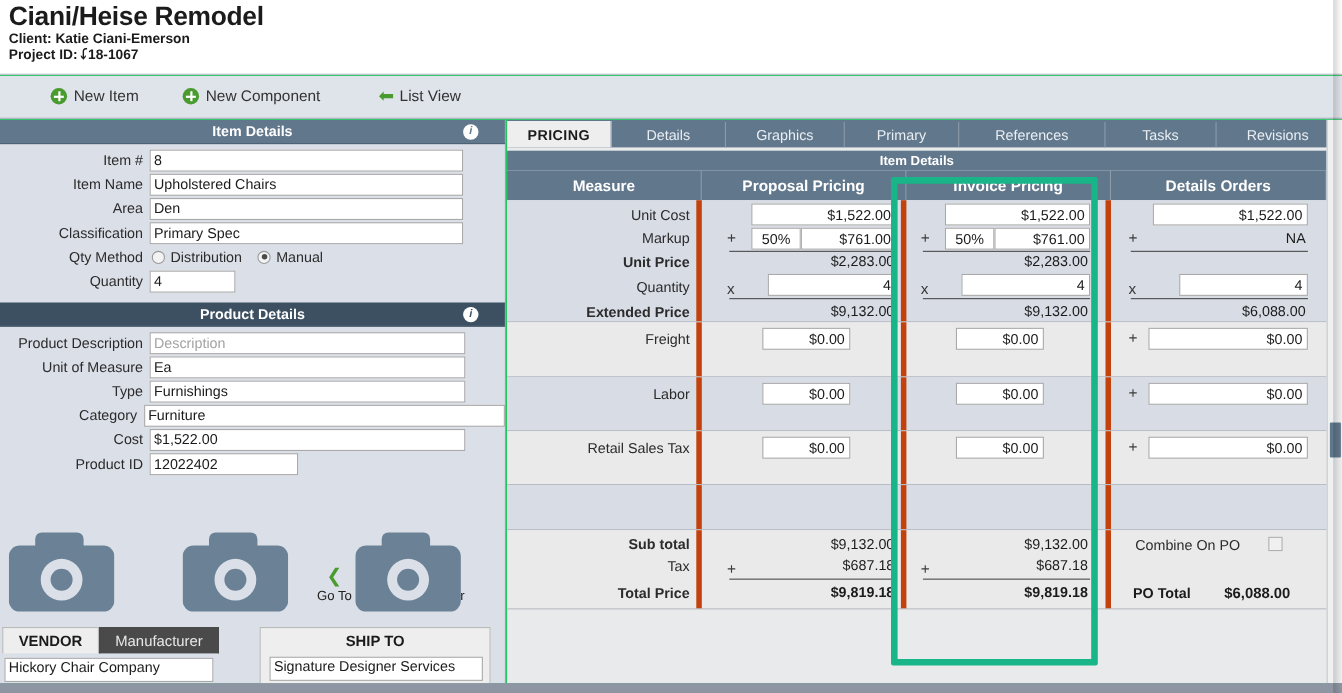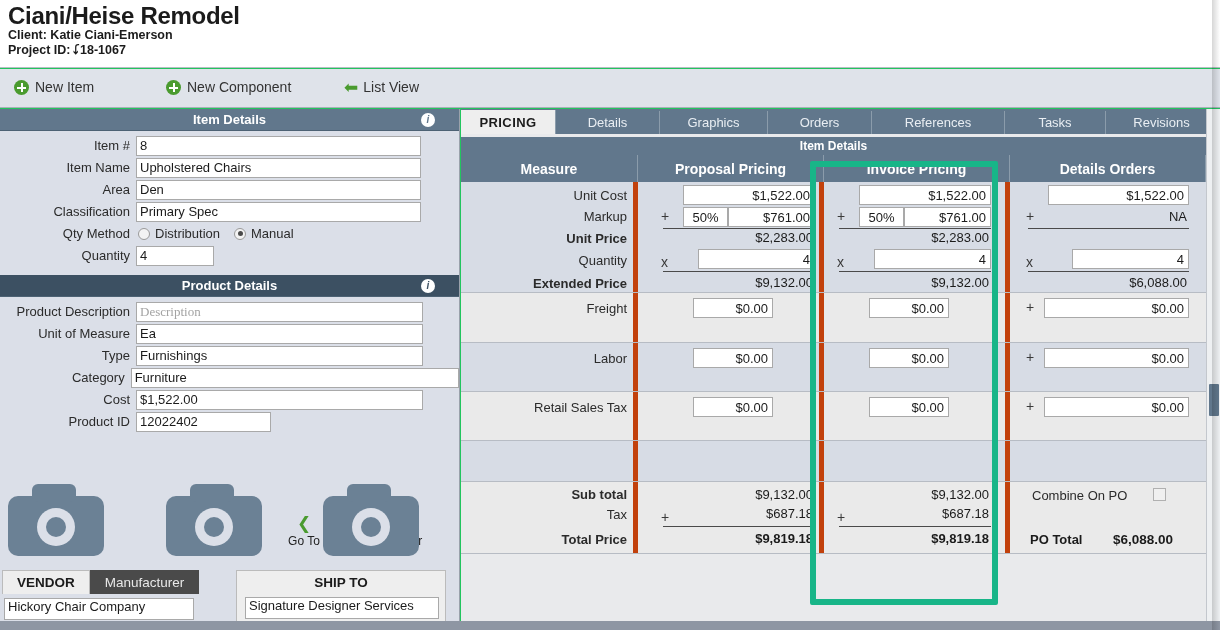--- a/index.html
+++ b/index.html
@@ -111,21 +111,21 @@
   .frow { display: flex; align-items: center; height: 21px; margin-top: 1px; }
   .flabel {
     width: 136px; text-align: right; padding-right: 6px;
     font-size: 13px; color: #2b2b2b; white-space: nowrap;
   }
   .finput {
     height: 20px; background: #fff; border: 1px solid #a9a9a9;
     font-size: 13px; color: #1b1b1b; padding: 0 3px;
     display: flex; align-items: center;
   }
-  .finput.ph { color: #a3a3a3; font-family: Liberation Serif, serif; }
+  .finput.ph { color: #a3a3a3; }
   .radio {
     display: inline-flex; align-items: center; font-size: 13px;
     color: #2b2b2b; margin-right: 14px;
   }
   .rdot {
     width: 12px; height: 12px; border-radius: 50%;
     border: 1px solid #9a9a9a; background: #f3f3f3;
     margin-right: 5px; position: relative; display: inline-block;
   }
   .rdot.on::after {
@@ -263,21 +263,21 @@
 
   <div class="title-header">
     <div class="proj-title">Ciani/Heise Remodel</div>
     <div class="proj-client">Client: Katie Ciani-Emerson</div>
     <div class="proj-id">
       <span>Project ID:</span><span class="backarrow">⤵</span><span>18-1067</span>
     </div>
   </div>
 
   <div class="toolbar">
-    <div class="tb-action" style="left:6px;padding-left:8px;">
+    <div class="tb-action" style="left:38px;padding-left:8px;">
       <span class="plus-ico"></span><span>New Item</span>
     </div>
     <div class="tb-action" style="left:166px;">
       <span class="plus-ico"></span><span>New Component</span>
     </div>
     <div class="tb-action" style="left:344px;">
       <span class="larrow-ico">⬅</span><span>List View</span>
     </div>
     <div class="dd-btn" style="left:560px; width:145px;">
       <span>Actions</span>
@@ -416,21 +416,21 @@
     <div class="shipto-title">SHIP TO</div>
     <div class="shipto-field">Signature Designer Services</div>
   </div>
 
   <div class="right-pane">
 
     <div class="tabs">
       <div class="tab active" style="width:95px;">PRICING</div>
       <div class="tab" style="width:104px;">Details</div>
       <div class="tab" style="width:108px;">Graphics</div>
-      <div class="tab" style="width:104px;">Orders</div>
+      <div class="tab" style="width:104px;">Primary</div>
       <div class="tab" style="width:133px;">References</div>
       <div class="tab" style="width:101px;">Tasks</div>
       <div class="tab" style="width:112px;">Revisions</div>
     </div>
 
     <div class="pricing-area">
 
       <div class="pr-titlebar">Item Details</div>
 
       <div class="pr-headrow">

